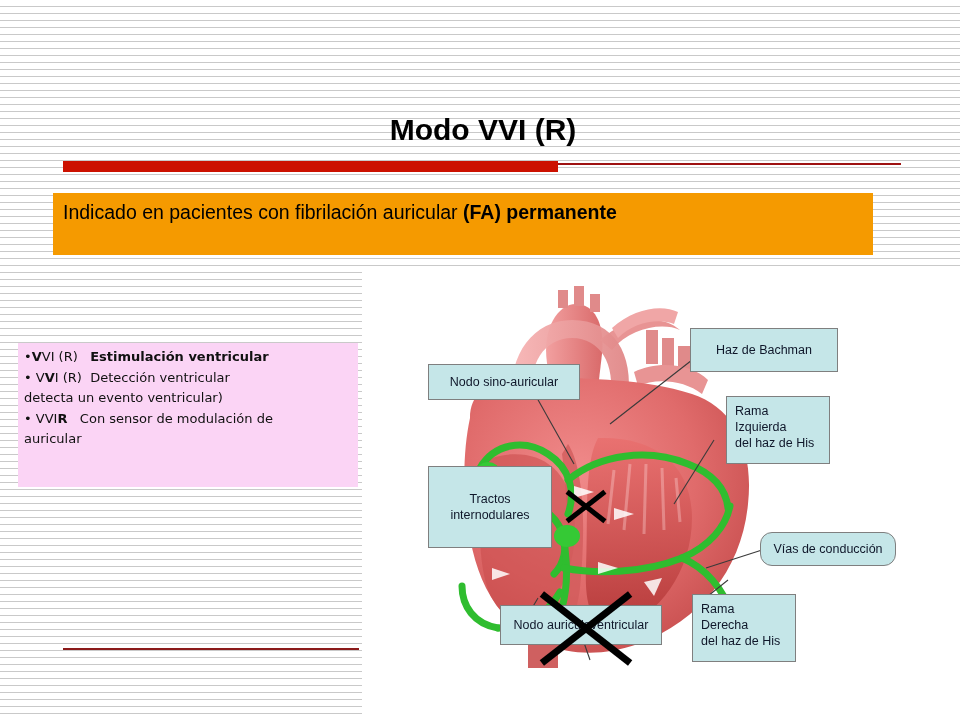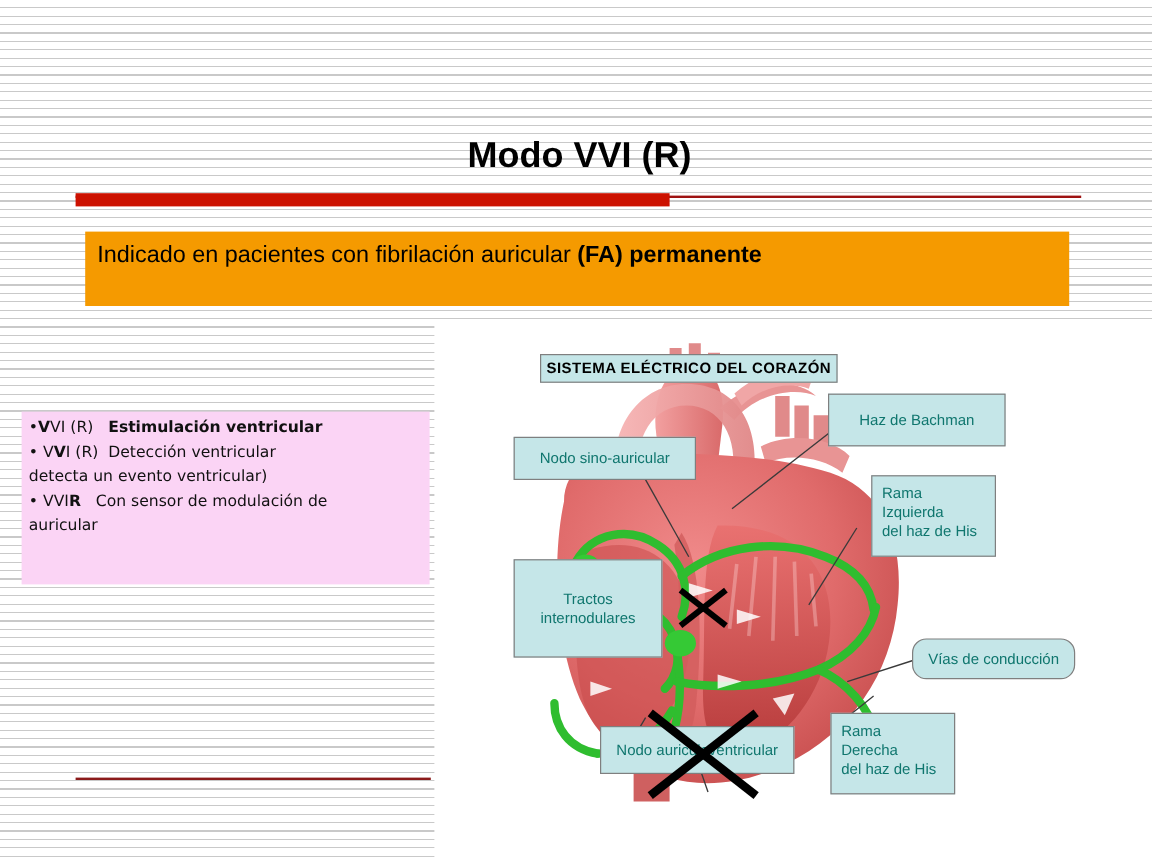--- a/index.html
+++ b/index.html
@@ -56,21 +56,21 @@
   #title-rule-thick {
     position: absolute;
     left: 63px; top: 161px;
     width: 495px; height: 11px;
     background: #cc1100;
   }
 
   
   #banner {
     position: absolute;
-    left: 71px; top: 193px;
+    left: 53px; top: 193px;
     width: 820px; height: 62px;
     background: #f59a00;
     box-sizing: border-box;
     padding: 6px 10px 0 10px;
     font-size: 19.5px;
     line-height: 26px;
     color: #000000;
   }
   #banner .b { font-weight: bold; }
 
@@ -117,21 +117,21 @@
     box-sizing: border-box;
     font-family: "Liberation Sans", sans-serif;
     display: flex; align-items: center; justify-content: center;
   }
 
   .lbl {
     position: absolute;
     background: #c5e6e8;
     border: 1px solid #7f7f7f;
     font-size: 12.5px;
-    color: #0f766e;
+    color: #0f172a;
     box-sizing: border-box;
     font-family: "Liberation Sans", sans-serif;
     line-height: 16px;
   }
   .lbl.center { display: flex; align-items: center; justify-content: center; text-align: center; }
   .lbl.left { padding: 6px 0 0 8px; }
 
   
   #watermark {
     position: absolute;
@@ -276,21 +276,20 @@
       <path d="M130,300 l18,6 l-18,6 z"></path>
       <path d="M160,340 l-6,18 l-8,-16 z"></path>
       <path d="M300,310 l-8,18 l-10,-14 z"></path>
       <path d="M268,356 l20,6 l-20,6 z"></path>
       <path d="M330,380 l20,6 l-20,6 z"></path>
       <path d="M344,364 l-4,18 l-12,-12 z"></path>
     </g>
   </svg>
 
 
-  <div class="dg-title" style="left:88px; top:27px; width:248px; height:24px;">SISTEMA ELÉCTRICO DEL CORAZÓN</div>
 
   <svg width="598" height="452" style="position:absolute;left:0;top:0;pointer-events:none;">
     <g stroke="#3a3a3a" stroke-width="1.1" fill="none">
       <line x1="175" y1="130" x2="212" y2="196"></line>
       <line x1="330" y1="92" x2="248" y2="156"></line>
       <line x1="352" y1="172" x2="312" y2="236"></line>
       <line x1="188" y1="250" x2="138" y2="236"></line>
       <line x1="188" y1="268" x2="140" y2="278"></line>
       <line x1="400" y1="282" x2="344" y2="300"></line>
       <line x1="336" y1="336" x2="366" y2="312"></line>

